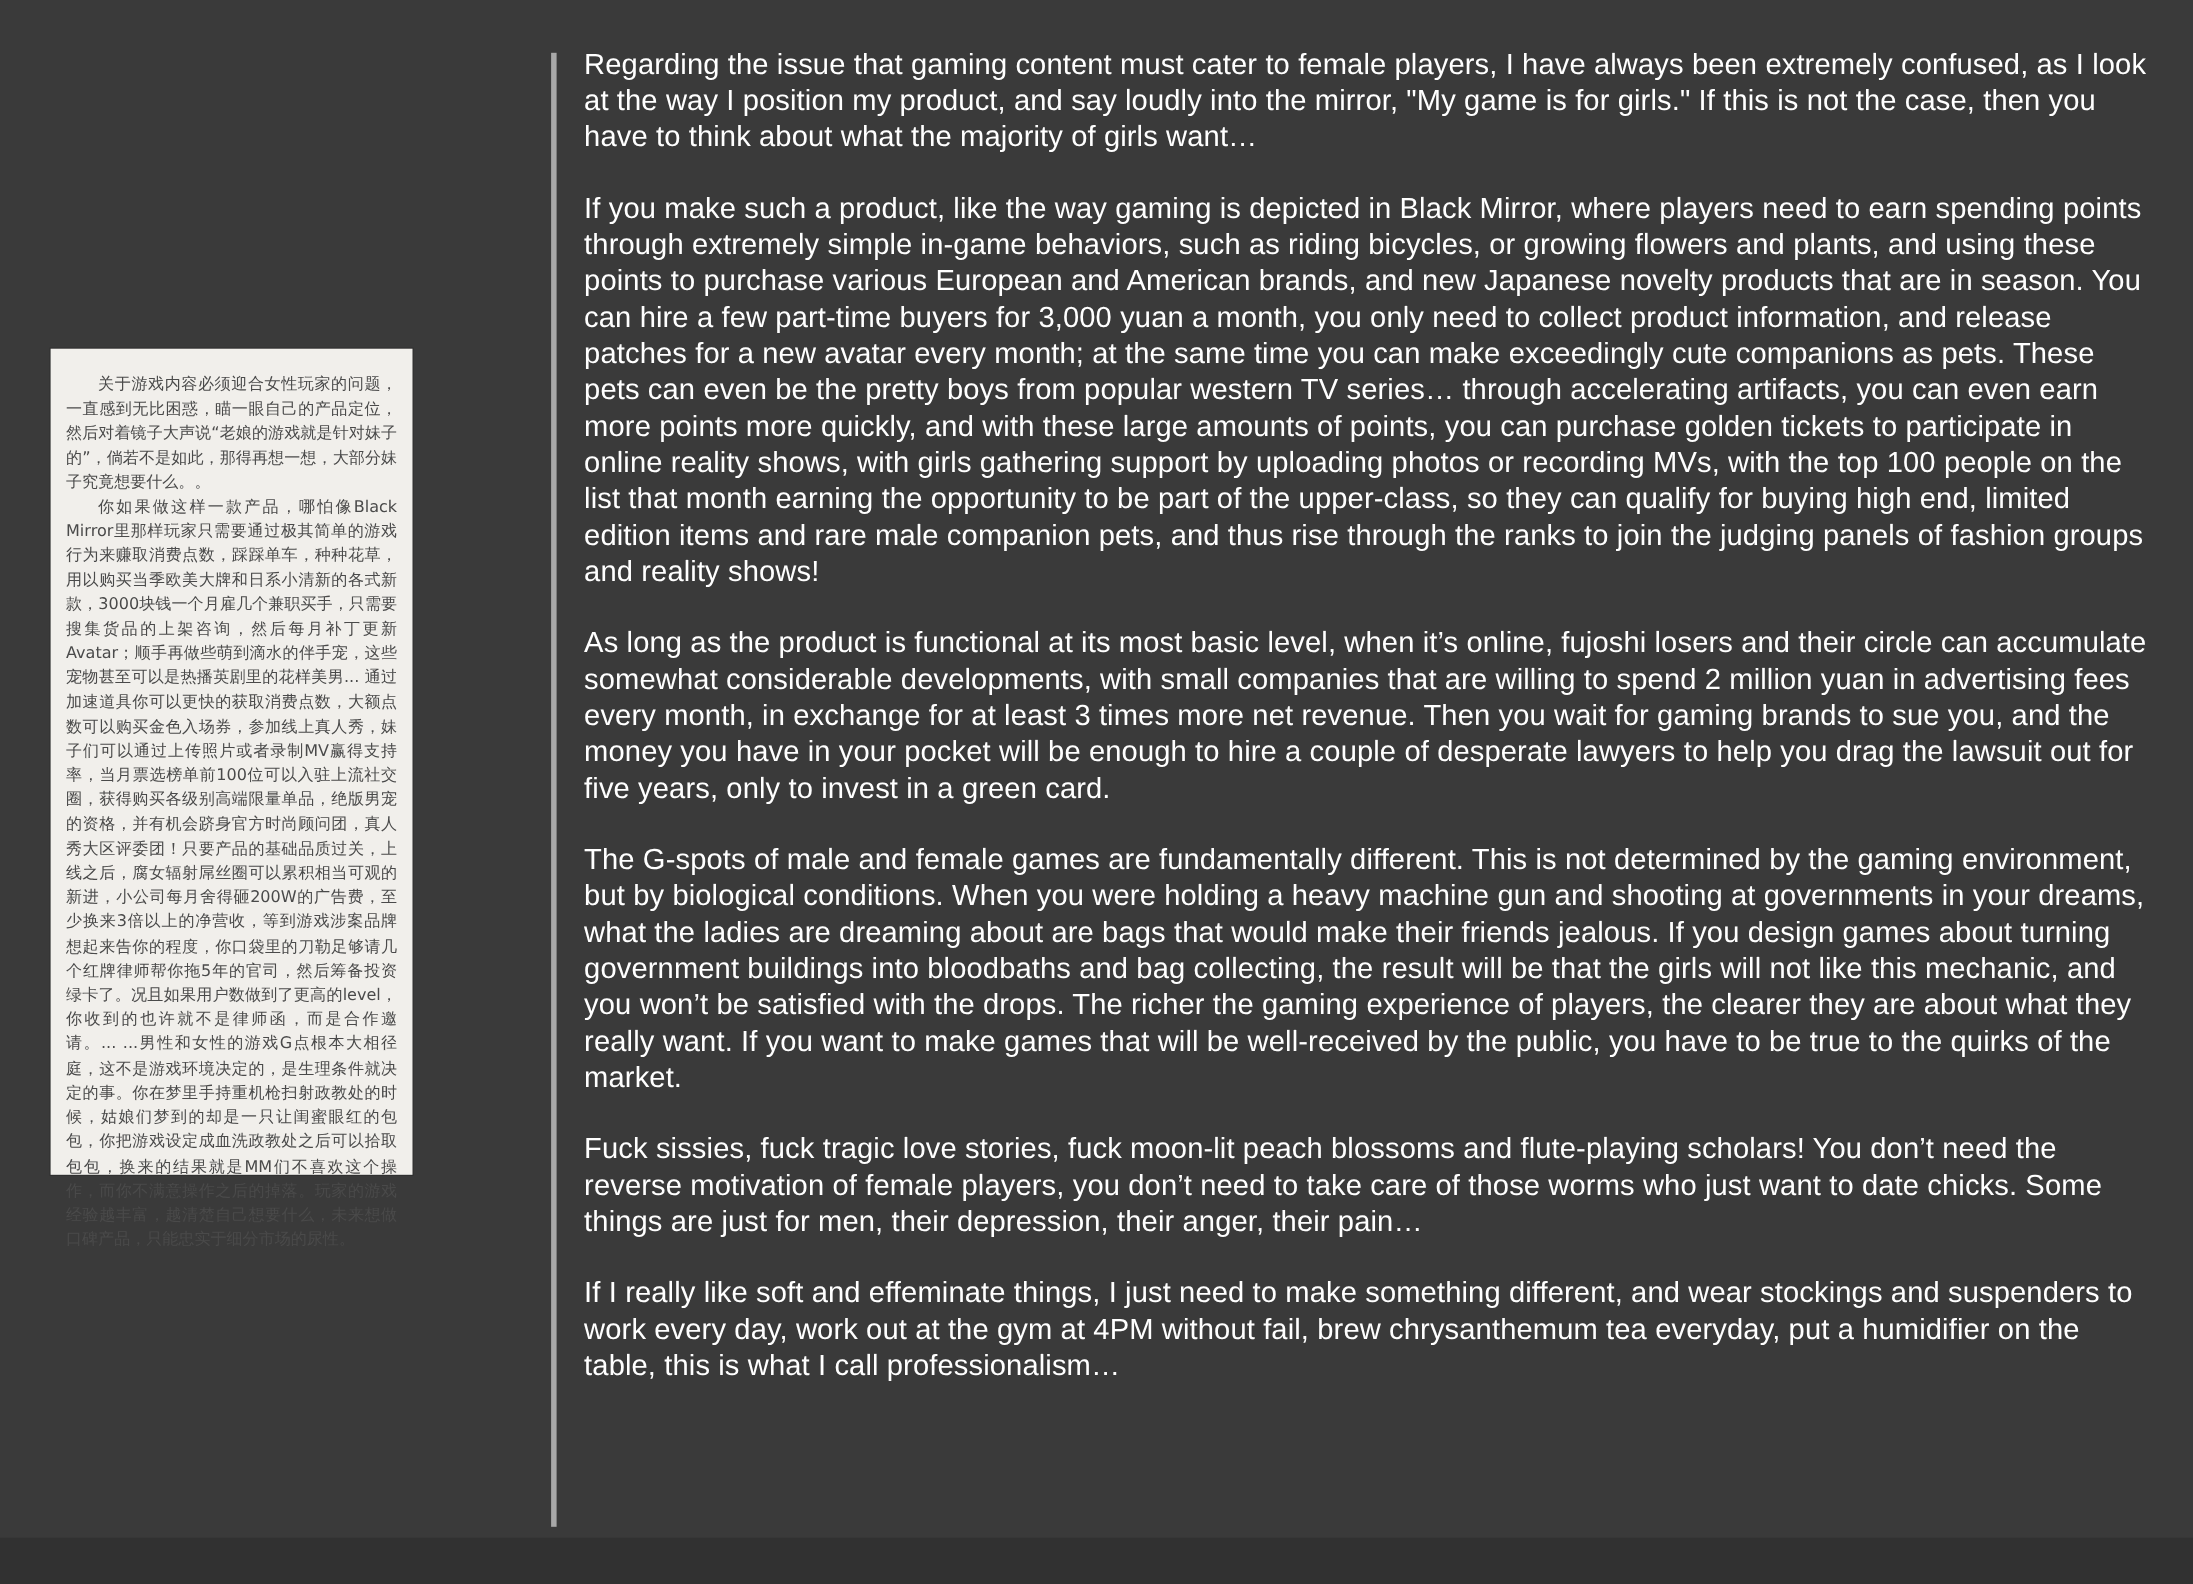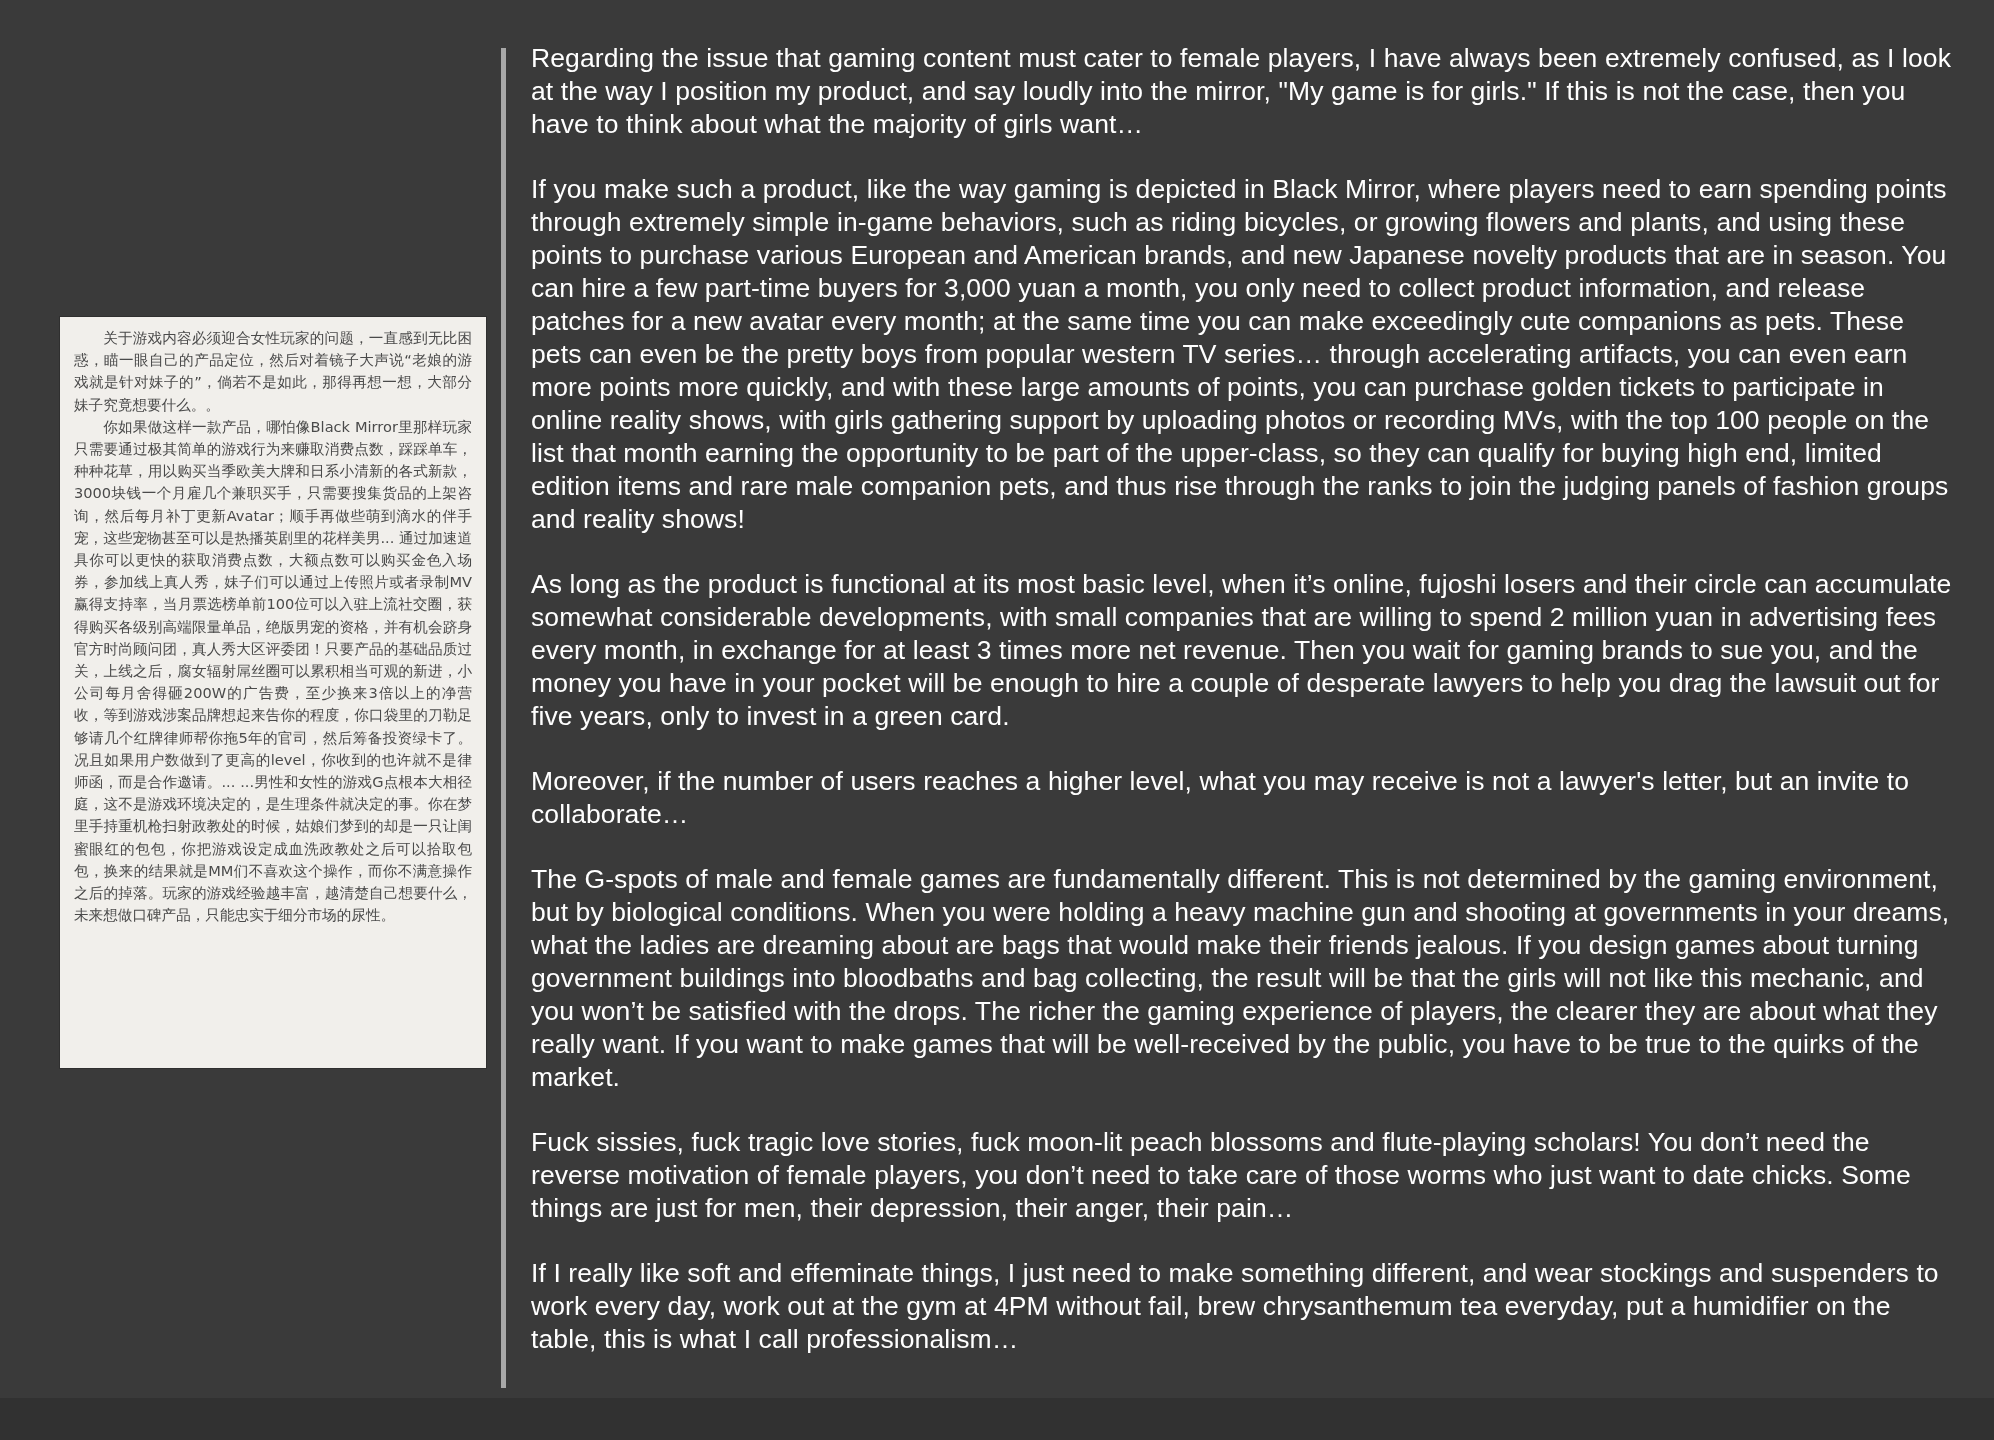--- a/index.html
+++ b/index.html
@@ -2,23 +2,23 @@
 <html style="--marker: #d0302a;"><head>
 <meta charset="utf-8">
 <style>
   html,body{margin:0;padding:0;}
   body{
     width:1994px;height:1440px;position:relative;overflow:hidden;
     background:#3a3a3a;
     font-family:"Liberation Sans",sans-serif;
   }
   .scan{
-    position:absolute;left:60px;top:317px;width:426px;height:751px;
+    position:absolute;left:46px;top:317px;width:329px;height:751px;
     background:#f1efeb;box-sizing:border-box;
-    padding:10px 14px 10px 14px;
+    padding:22px 14px 10px 14px;
     box-shadow:0 0 0 1px rgba(0,0,0,0.18);
   }
   .scan p{
     margin:0;text-indent:2em;text-align:justify;
     font-size:14.6px;line-height:22.2px;color:#4a4a4a;
     font-family:"DejaVu Sans","Liberation Sans",sans-serif;
   }
   .red-underline{
     background:linear-gradient(transparent 80%, var(--marker,#d0302a) 80%, var(--marker,#d0302a) 98%, transparent 98%);
   }
@@ -51,21 +51,20 @@
       </div>
   </div>
 
   <div class="divider" style="background: rgb(168, 168, 168);"></div>
 
   <div class="translation" style="color: #ffffff;">
     <div>
         <p><span>Regarding the issue that gaming content must cater to female players, I have always been extremely confused, as I look at the way I position my product, and say loudly into the mirror, "My game is for girls." If this is not the case, then you have to think about what the majority of girls want…</span></p>
         <p><span>If you make such a product, like the way gaming is depicted in Black Mirror, where players need to earn spending points through extremely simple in-game behaviors, such as riding bicycles, or growing flowers and plants, and using these points to purchase various European and American brands, and new Japanese novelty products that are in season. You can hire a few part-time buyers for 3,000 yuan a month, you only need to collect product information, and release patches for a new avatar every month; at the same time you can make exceedingly cute companions as pets. These pets can even be the pretty boys from popular western TV series… through accelerating artifacts, you can even earn more points more quickly, and with these large amounts of points, you can purchase golden tickets to participate in online reality shows, with girls gathering support by uploading photos or recording MVs, with the top 100 people on the list that month earning the opportunity to be part of the upper-class, so they can qualify for buying high end, limited edition items and rare male companion pets, and thus rise through the ranks to join the judging panels of fashion groups and reality shows!</span></p>
         <p><span>As long as the product is functional at its most basic level, when it’s online, fujoshi losers and their circle can accumulate somewhat considerable developments, with small companies that are willing to spend 2 million yuan in advertising fees every month, in exchange for at least 3 times more net revenue. Then you wait for gaming brands to sue you, and the money you have in your pocket will be enough to hire a couple of desperate lawyers to help you drag the lawsuit out for five years, only to invest in a green card.</span></p>
-        <p><span>Moreover, if the number of users reaches a higher level, what you may receive is not a lawyer's letter, but an invite to collaborate…</span></p>
         <p><span>The G-spots of male and female games are fundamentally different. This is not determined by the gaming environment, but by biological conditions. When you were holding a heavy machine gun and shooting at governments in your dreams, what the ladies are dreaming about are bags that would make their friends jealous. If you design games about turning government buildings into bloodbaths and bag collecting, the result will be that the girls will not like this mechanic, and you won’t be satisfied with the drops. The richer the gaming experience of players, the clearer they are about what they really want. If you want to make games that will be well-received by the public, you have to be true to the quirks of the market.</span></p>
         <p><span>Fuck sissies, fuck tragic love stories, fuck moon-lit peach blossoms and flute-playing scholars! You don’t need the reverse motivation of female players, you don’t need to take care of those worms who just want to date chicks. Some things are just for men, their depression, their anger, their pain…</span></p>
         <p><span>If I really like soft and effeminate things, I just need to make something different, and wear stockings and suspenders to work every day, work out at the gym at 4PM without fail, brew chrysanthemum tea everyday, put a humidifier on the table, this is what I call professionalism…</span></p>
       </div>
   </div>
 
   <div class="bottom-band" style="background: rgb(49, 49, 49);"></div>
 
 </div>
 

